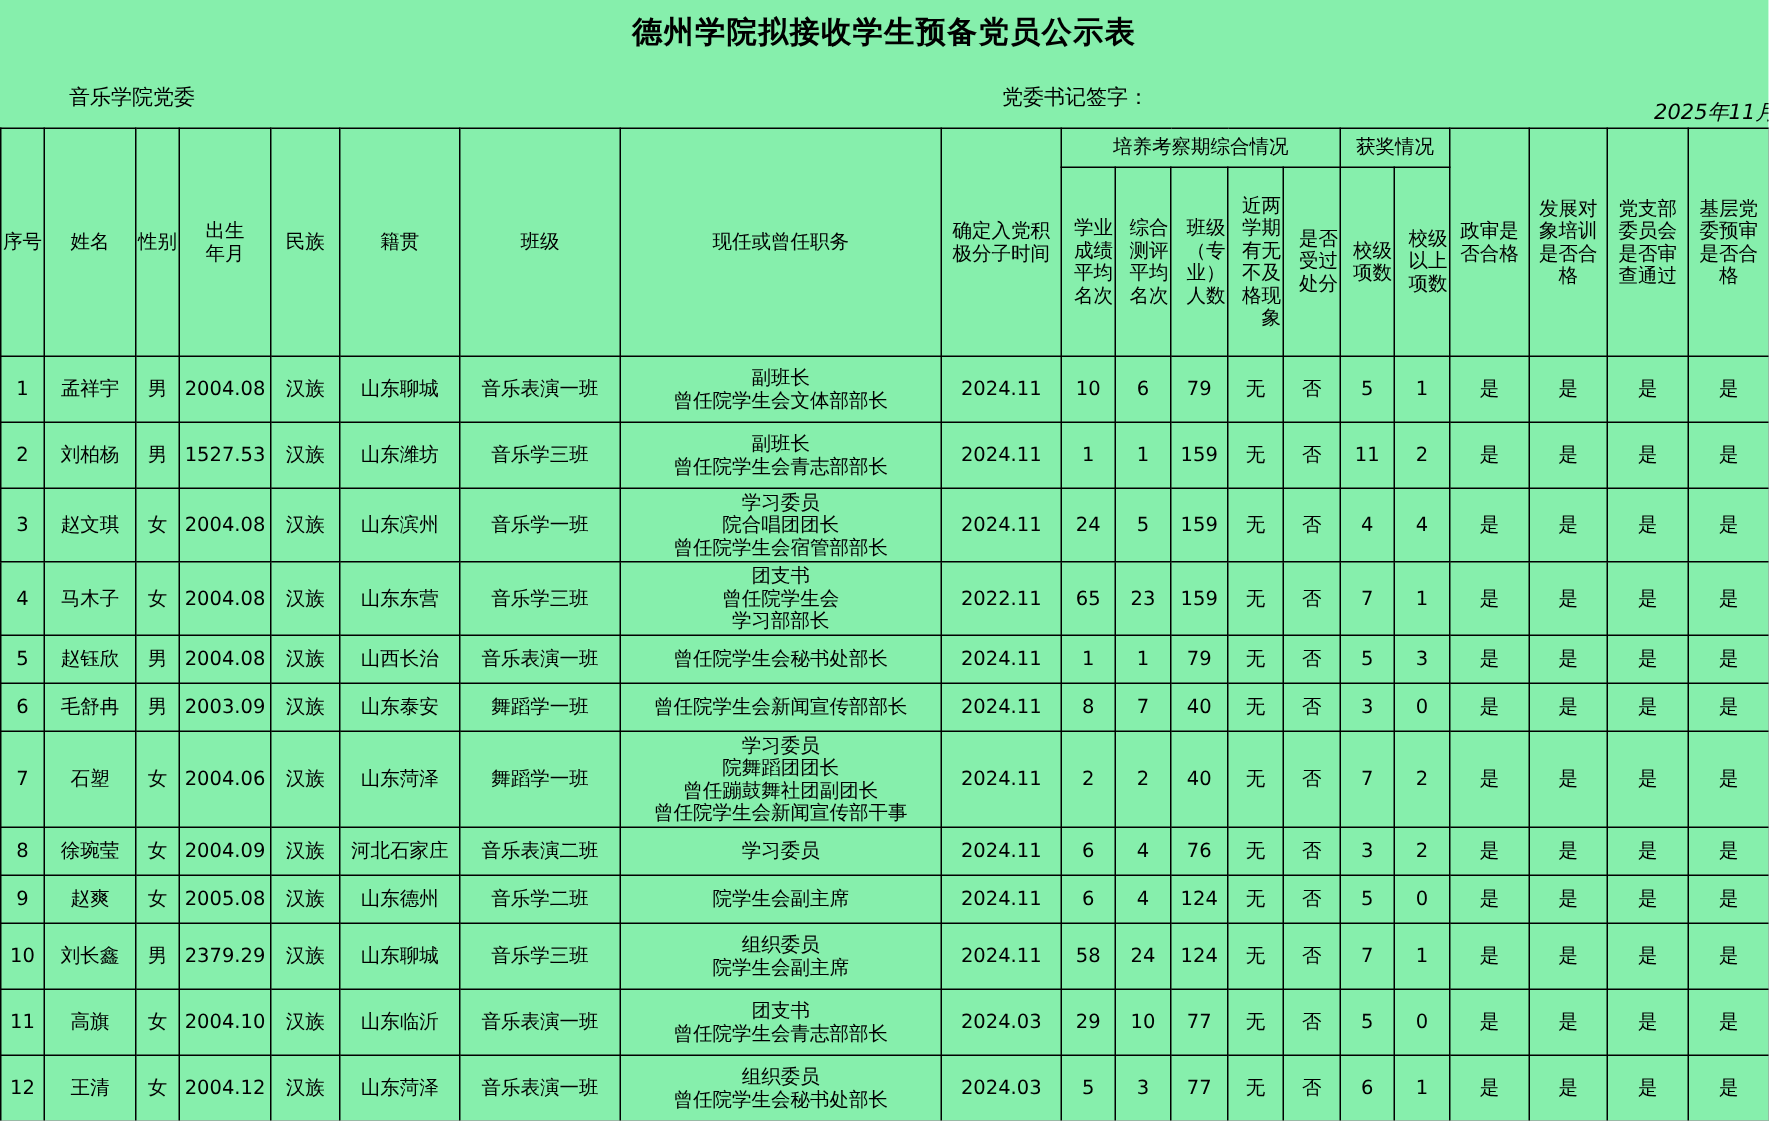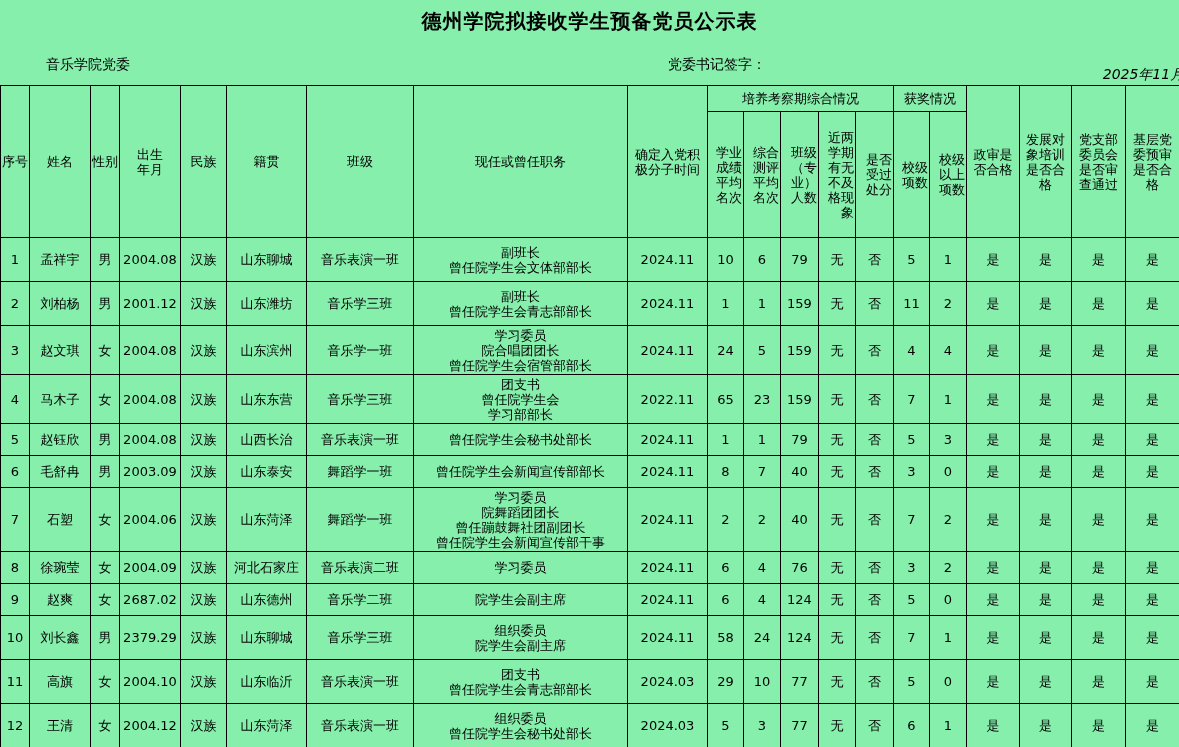--- a/index.html
+++ b/index.html
@@ -151,21 +151,21 @@
           <td>1</td>
           <td>是</td>
           <td>是</td>
           <td>是</td>
           <td>是</td>
         </tr>
         <tr style="height: 44px;">
           <td>2</td>
           <td>刘柏杨</td>
           <td>男</td>
-          <td>2001.12</td>
+          <td>1527.53</td>
           <td>汉族</td>
           <td>山东潍坊</td>
           <td>音乐学三班</td>
           <td class="cell-position">副班长
 曾任院学生会青志部部长</td>
           <td>2024.11</td>
           <td>1</td>
           <td>1</td>
           <td>159</td>
           <td>无</td>
@@ -313,21 +313,21 @@
           <td>2</td>
           <td>是</td>
           <td>是</td>
           <td>是</td>
           <td>是</td>
         </tr>
         <tr style="height: 32px;">
           <td>9</td>
           <td>赵爽</td>
           <td>女</td>
-          <td>2687.02</td>
+          <td>2005.08</td>
           <td>汉族</td>
           <td>山东德州</td>
           <td>音乐学二班</td>
           <td class="cell-position">院学生会副主席</td>
           <td>2024.11</td>
           <td>6</td>
           <td>4</td>
           <td>124</td>
           <td>无</td>
           <td>否</td>

